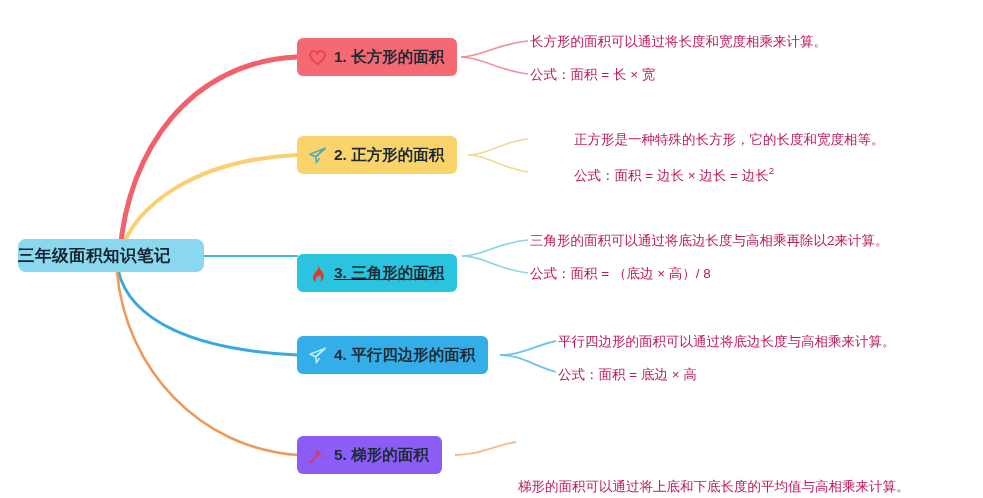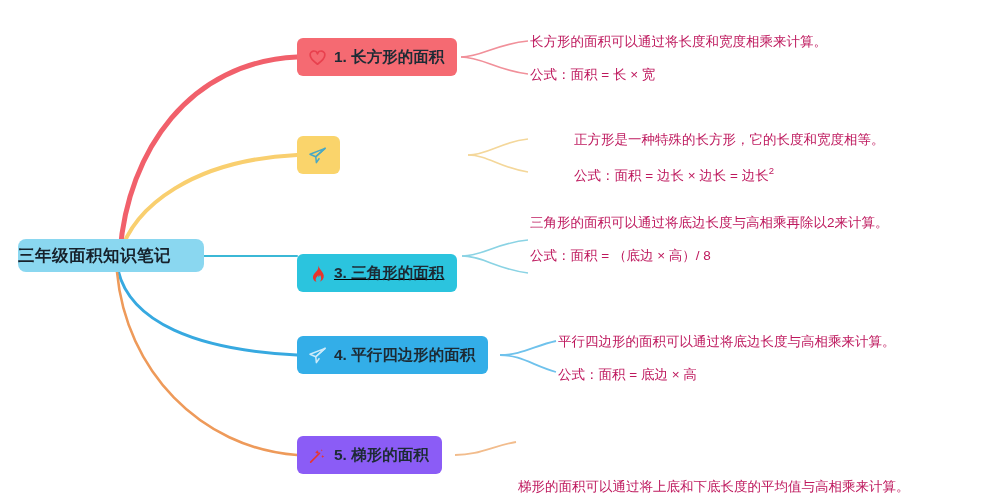--- a/index.html
+++ b/index.html
@@ -146,35 +146,36 @@
     <div class="detail-line">公式：面积 = 长 × 宽</div>
   </div>
 
   <div class="topic-node" style="left:297px; top:136px; background:#FAD46B;">
     <span class="topic-icon">
       <svg viewBox="0 0 24 24" width="19" height="19" fill="none" stroke="#4AA8C4" stroke-width="1.9" stroke-linecap="round" stroke-linejoin="round">
         <path d="M21.5 3 L2.5 10.4 L9.8 13.6 L21.5 3 Z"></path>
         <path d="M21.5 3 L9.8 13.6 L10.6 21 L13.9 16.1"></path>
       </svg>
     </span>
+    <span class="topic-label">2. 正方形的面积</span>
   </div>
   <div class="detail-block" style="left:542px; top:133px;margin-left:32px;">
     <div class="detail-line">正方形是一种特殊的长方形，它的长度和宽度相等。</div>
     <div class="detail-line">公式：面积 = 边长 × 边长 = 边长<span class="sup">2</span></div>
   </div>
 
   <div class="topic-node" style="left:297px; top:254px; background:#2BC4DE;text-decoration:underline;">
     <span class="topic-icon">
       <svg viewBox="0 0 24 24" width="19" height="19">
         <path fill="#E8352C" d="M12.6 1.6c.9 3 .2 5-1.3 6.9-1.5 1.9-3.6 3.5-4.6 5.9-1.3 3.2.5 7 4 8.1-1.2-1.7-1.3-3.4-.4-5 .7-1.3 2-2.3 2.6-3.7.5 1 .4 2 .1 3 1 -.7 1.8-1.7 2.2-2.9.9 1.3 1.4 2.6 1.4 4.1 0 1.7-.7 3.3-1.9 4.5 3.3-1 5.5-4.2 5.2-7.6-.3-3.3-2.4-5.6-4.2-8-1.1-1.5-2.2-3-3.1-5.3z"></path>
       </svg>
     </span>
     <span class="topic-label">3. 三角形的面积</span>
   </div>
-  <div class="detail-block" style="left:530px; top:216px;">
+  <div class="detail-block" style="left:530px; top:234px;">
     <div class="detail-line">三角形的面积可以通过将底边长度与高相乘再除以2来计算。</div>
     <div class="detail-line">公式：面积 = （底边 × 高）/ 8</div>
   </div>
 
   <div class="topic-node" style="left:297px; top:336px; background:#33AEE8;align-items:center;">
     <span class="topic-icon">
       <svg viewBox="0 0 24 24" width="19" height="19" fill="none" stroke="#CCEAF9" stroke-width="1.9" stroke-linecap="round" stroke-linejoin="round">
         <path d="M21.5 3 L2.5 10.4 L9.8 13.6 L21.5 3 Z"></path>
         <path d="M21.5 3 L9.8 13.6 L10.6 21 L13.9 16.1"></path>
       </svg>

